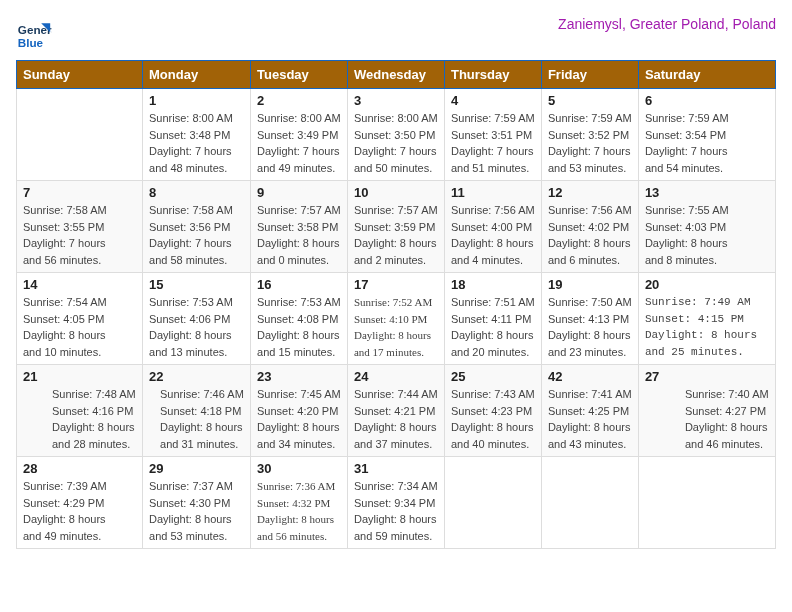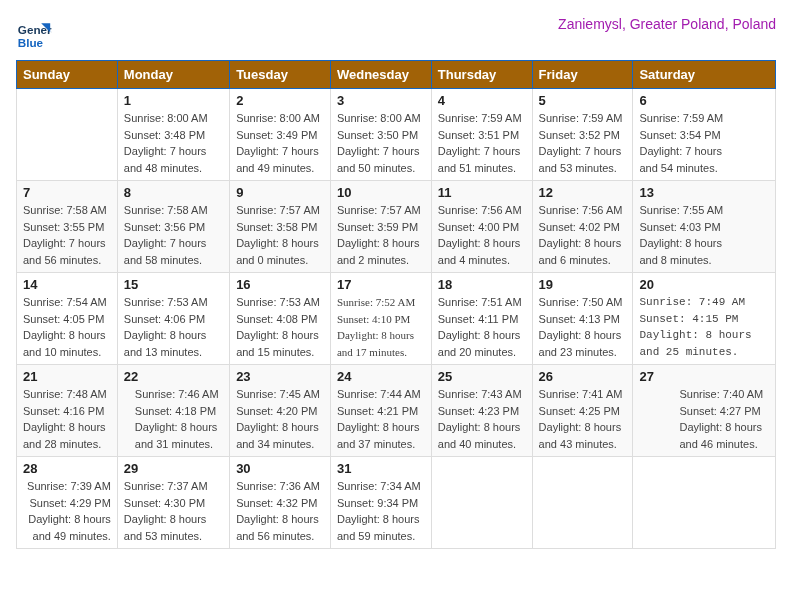--- a/index.html
+++ b/index.html
@@ -246,21 +246,21 @@
           <div class="day-number">20</div>
           <div class="day-info" style="white-space: pre-line; font-family: Liberation Mono, monospace;">Sunrise: 7:49 AM
 Sunset: 4:15 PM
 Daylight: 8 hours
 and 25 minutes.</div>
         </td>
       </tr>
       <tr>
         <td>
           <div class="day-number">21</div>
-          <div class="day-info" style="white-space: pre-line;">Sunrise: 7:48 AM
+          <div class="day-info" style="white-space: pre-line; margin-left: 29px;">Sunrise: 7:48 AM
 Sunset: 4:16 PM
 Daylight: 8 hours
 and 28 minutes.</div>
         </td>
         <td>
           <div class="day-number">22</div>
           <div class="day-info" style="white-space: pre-line; margin-left: 11px;">Sunrise: 7:46 AM
 Sunset: 4:18 PM
 Daylight: 8 hours
 and 31 minutes.</div>
@@ -280,52 +280,52 @@
 and 37 minutes.</div>
         </td>
         <td>
           <div class="day-number">25</div>
           <div class="day-info" style="white-space: pre-line;">Sunrise: 7:43 AM
 Sunset: 4:23 PM
 Daylight: 8 hours
 and 40 minutes.</div>
         </td>
         <td>
-          <div class="day-number">26</div>
+          <div class="day-number">42</div>
           <div class="day-info" style="white-space: pre-line;">Sunrise: 7:41 AM
 Sunset: 4:25 PM
 Daylight: 8 hours
 and 43 minutes.</div>
         </td>
         <td>
           <div class="day-number">27</div>
           <div class="day-info" style="white-space: pre-line; margin-left: 40px;">Sunrise: 7:40 AM
 Sunset: 4:27 PM
 Daylight: 8 hours
 and 46 minutes.</div>
         </td>
       </tr>
       <tr>
         <td>
           <div class="day-number">28</div>
-          <div class="day-info" style="white-space: pre-line; text-align: right;">Sunrise: 7:39 AM
+          <div class="day-info" style="white-space: pre-line;">Sunrise: 7:39 AM
 Sunset: 4:29 PM
 Daylight: 8 hours
 and 49 minutes.</div>
         </td>
         <td>
           <div class="day-number">29</div>
           <div class="day-info" style="white-space: pre-line;">Sunrise: 7:37 AM
 Sunset: 4:30 PM
 Daylight: 8 hours
 and 53 minutes.</div>
         </td>
         <td>
           <div class="day-number">30</div>
-          <div class="day-info" style="white-space: pre-line;">Sunrise: 7:36 AM
+          <div class="day-info" style="white-space: pre-line; font-family: Liberation Serif, serif;">Sunrise: 7:36 AM
 Sunset: 4:32 PM
 Daylight: 8 hours
 and 56 minutes.</div>
         </td>
         <td>
           <div class="day-number">31</div>
           <div class="day-info" style="white-space: pre-line;">Sunrise: 7:34 AM
 Sunset: 9:34 PM
 Daylight: 8 hours
 and 59 minutes.</div>

